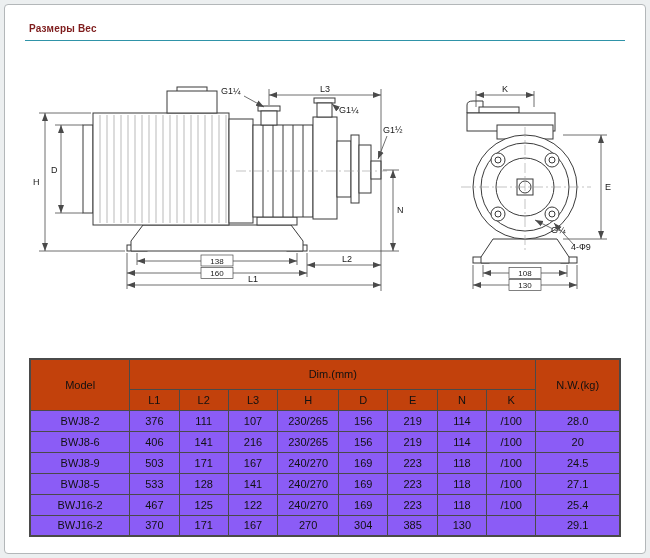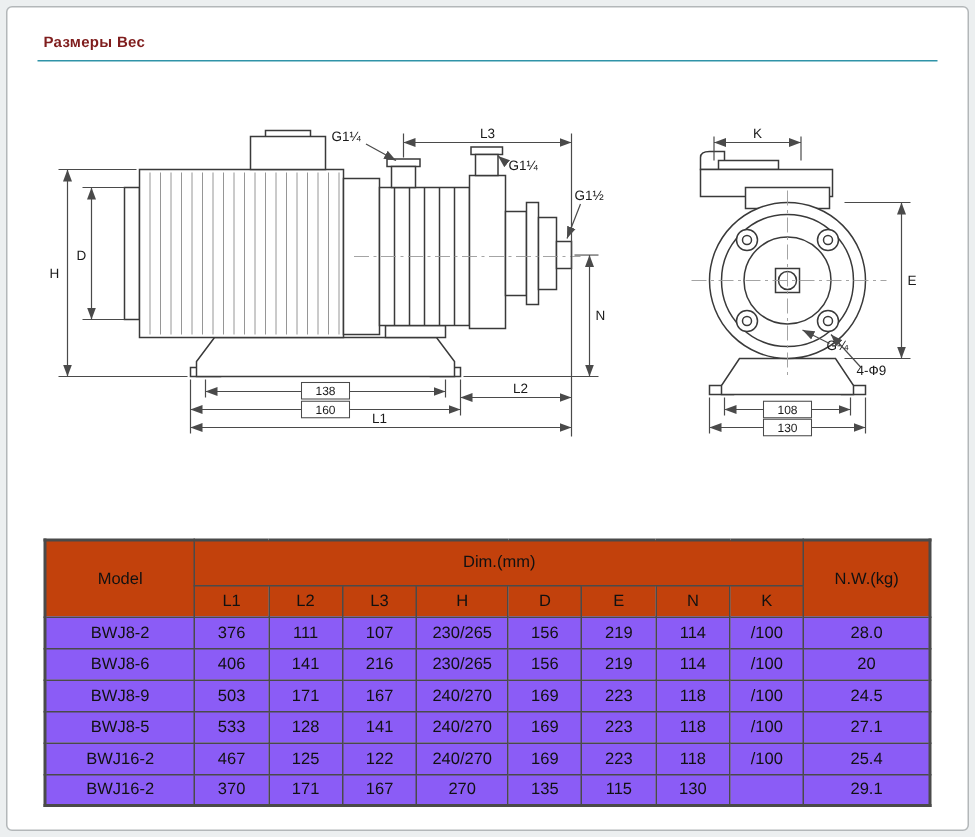--- a/index.html
+++ b/index.html
@@ -315,22 +315,22 @@
             <td>118</td>
             <td>/100</td>
             <td>25.4</td>
           </tr>
           <tr>
             <td>BWJ16-2</td>
             <td>370</td>
             <td>171</td>
             <td>167</td>
             <td>270</td>
-            <td>135</td>
-            <td>115</td>
+            <td>304</td>
+            <td>385</td>
             <td>130</td>
             <td></td>
             <td>29.1</td>
           </tr>
         </tbody>
     </table>
   </div>
 
 </div>
 

